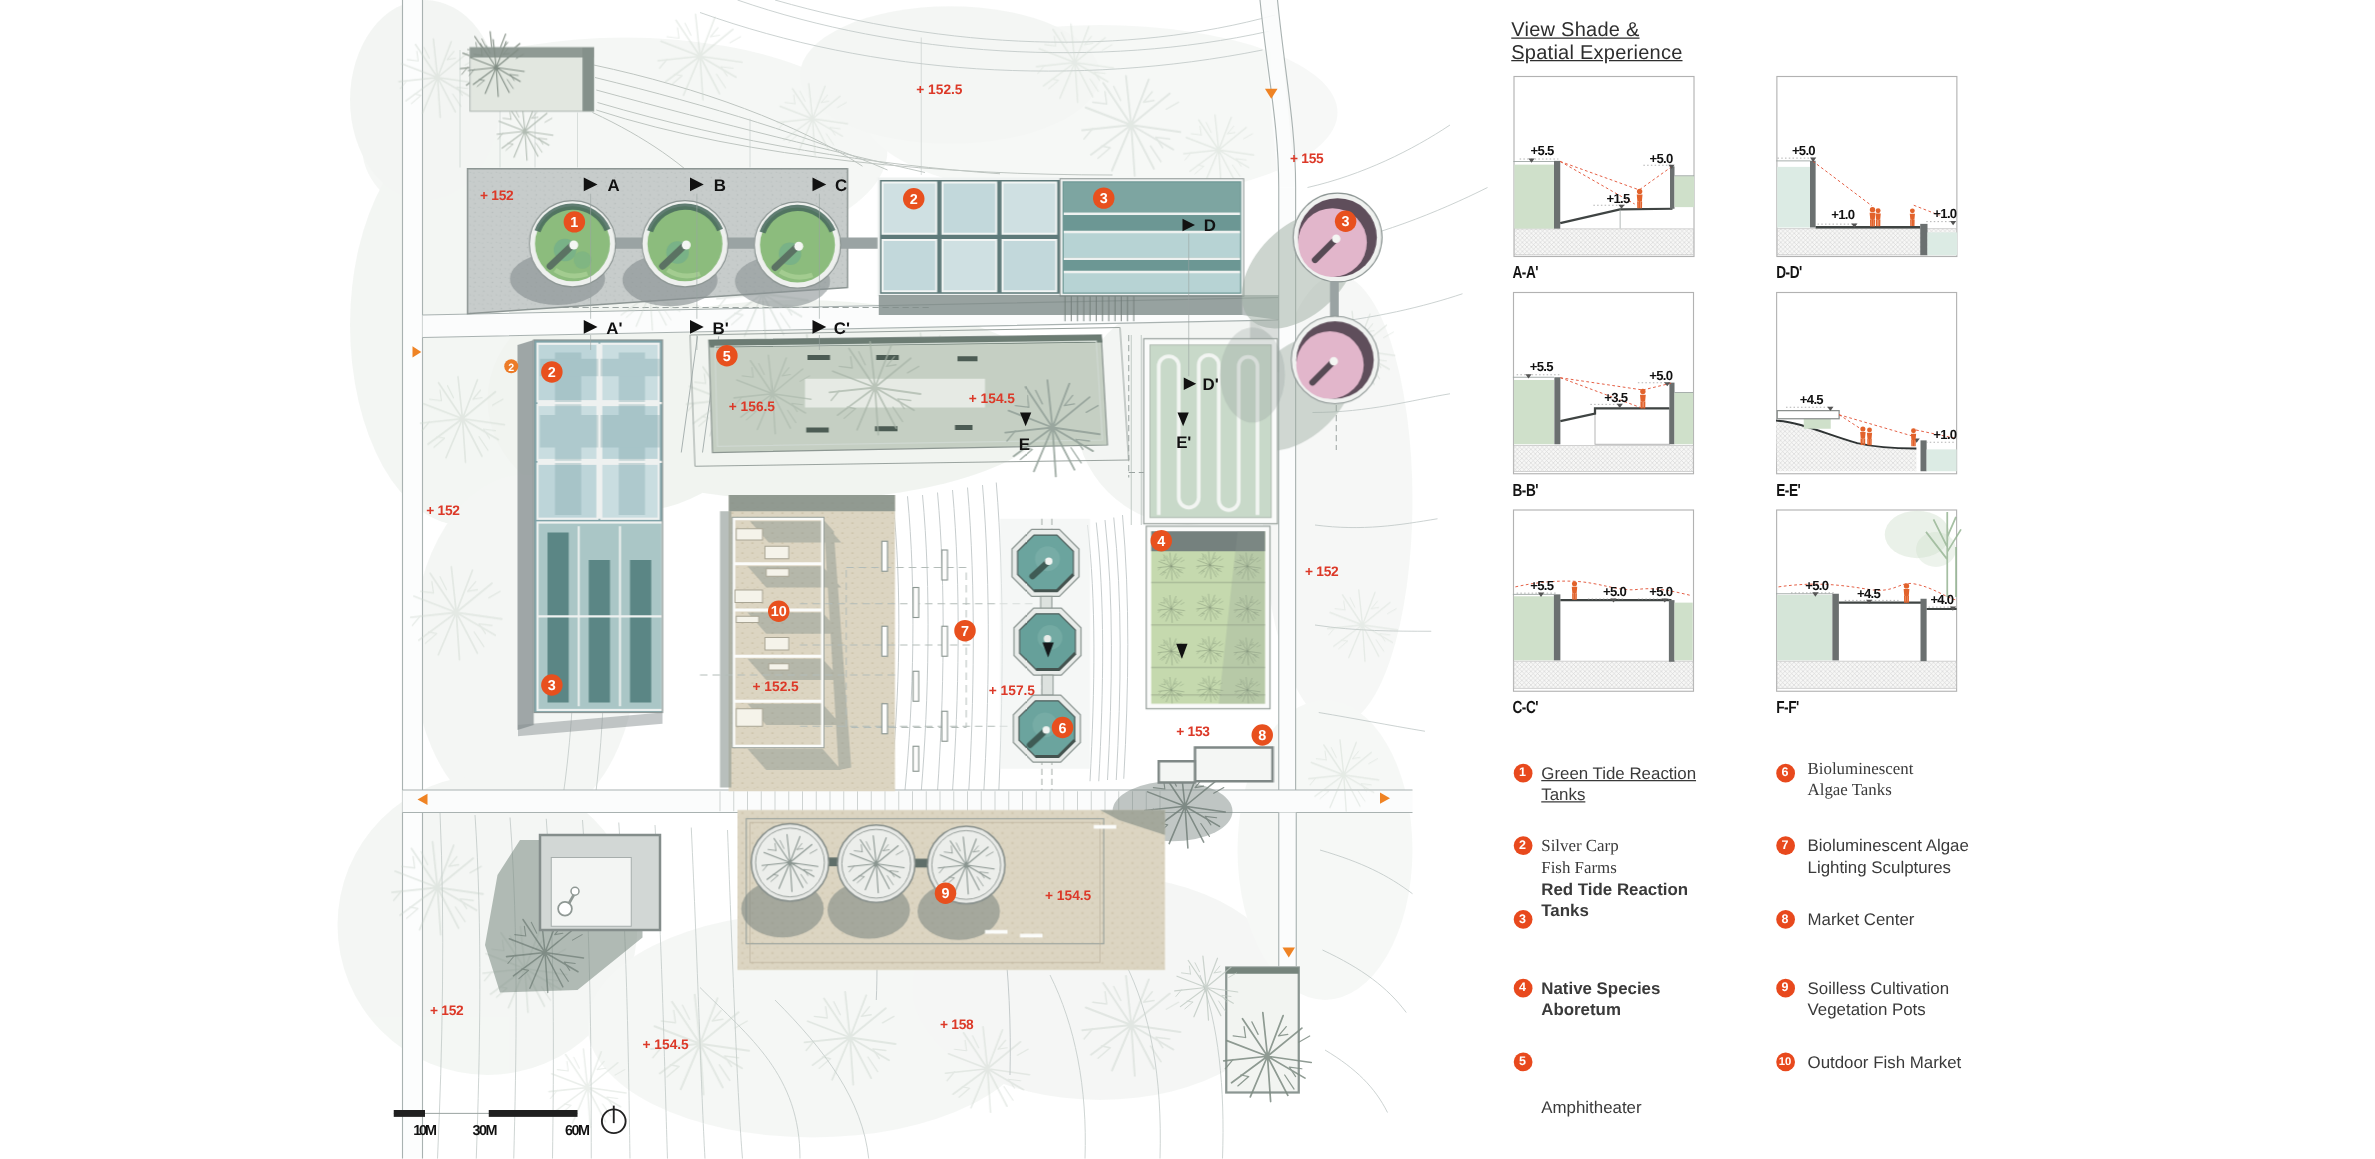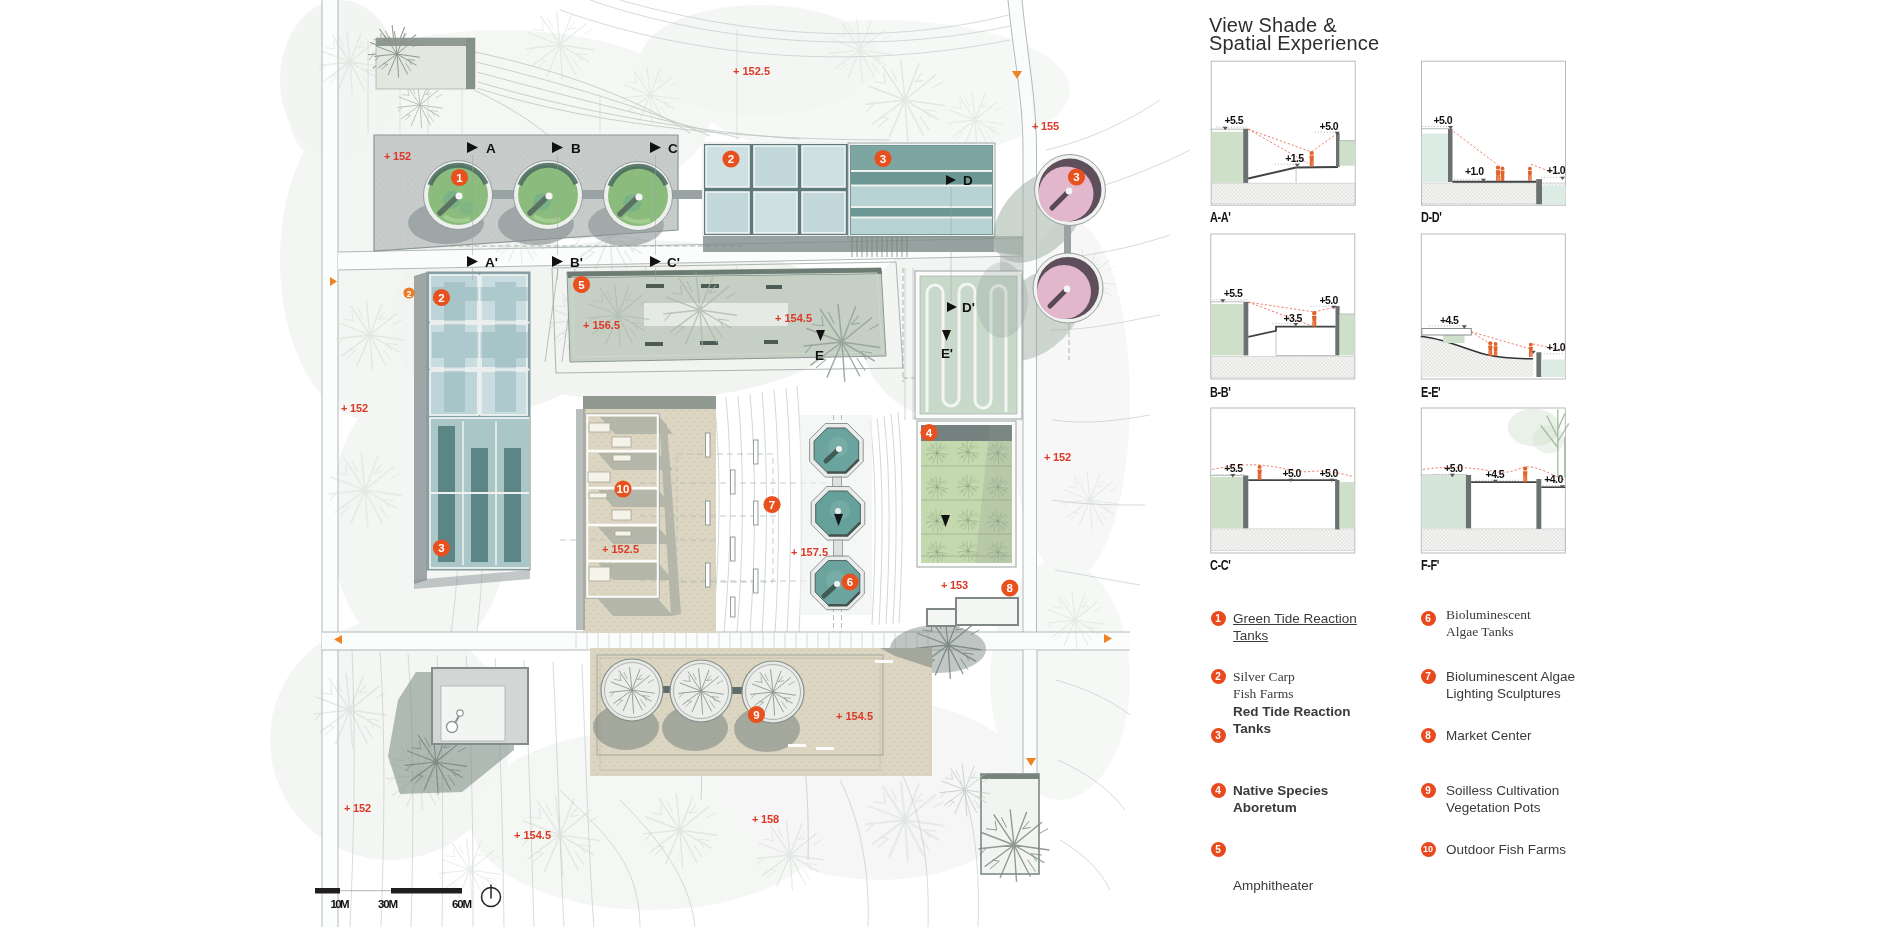--- a/index.html
+++ b/index.html
@@ -1,20 +1,20 @@
 <!DOCTYPE html>
 <html><head>
 <meta charset="utf-8">
 <style>
   html,body{margin:0;padding:0;background:#ffffff;width:1900px;height:927px;overflow:hidden;}
   *{box-sizing:border-box;}
   body{font-family:"Liberation Sans", sans-serif;}
   .abs{position:absolute;}
   svg text{font-family:"Liberation Sans", sans-serif;}
-  .ttl{font-size:20px;color:#2e2e2e;line-height:18px;letter-spacing:.2px;}
+  .ttl{font-size:16px;color:#2e2e2e;line-height:18px;letter-spacing:.2px;text-decoration:underline;}
   .seclab{font-size:14px;font-weight:bold;color:#141414;transform:scaleX(.78);transform-origin:left;letter-spacing:-.5px;}
   .leg{font-size:13.5px;color:#3a3a3a;line-height:17px;}
   .lnum{width:15px;height:15px;border-radius:50%;background:#e8491d;color:#fff;font-size:10px;font-weight:bold;text-align:center;line-height:15px;position:absolute;}
 </style>
 </head>
 <body>
 <div class="abs" style="left:0;top:0;width:1900px;height:927px;">
 <svg width="1900" height="927" viewBox="0 0 1900 927" xmlns="http://www.w3.org/2000/svg">
 <defs>
   <pattern id="spg" width="7" height="7" patternUnits="userSpaceOnUse">
@@ -824,13 +824,13 @@
 <div class="lnum" style="left:1420.5px;top:669px;">7</div>
 <div class="abs leg" style="left:1446px;top:668px;">Bioluminescent Algae<br>Lighting Sculptures</div>
 
 <div class="lnum" style="left:1420.5px;top:727.5px;">8</div>
 <div class="abs leg" style="left:1446px;top:726.5px;">Market Center</div>
 
 <div class="lnum" style="left:1420.5px;top:783px;">9</div>
 <div class="abs leg" style="left:1446px;top:782px;">Soilless Cultivation<br>Vegetation Pots</div>
 
 <div class="lnum" style="left:1420.5px;top:842px;font-size:9px;">10</div>
-<div class="abs leg" style="left:1446px;top:841px;">Outdoor Fish Farms</div>
+<div class="abs leg" style="left:1446px;top:841px;">Outdoor Fish Market</div>
 
 </body></html>

